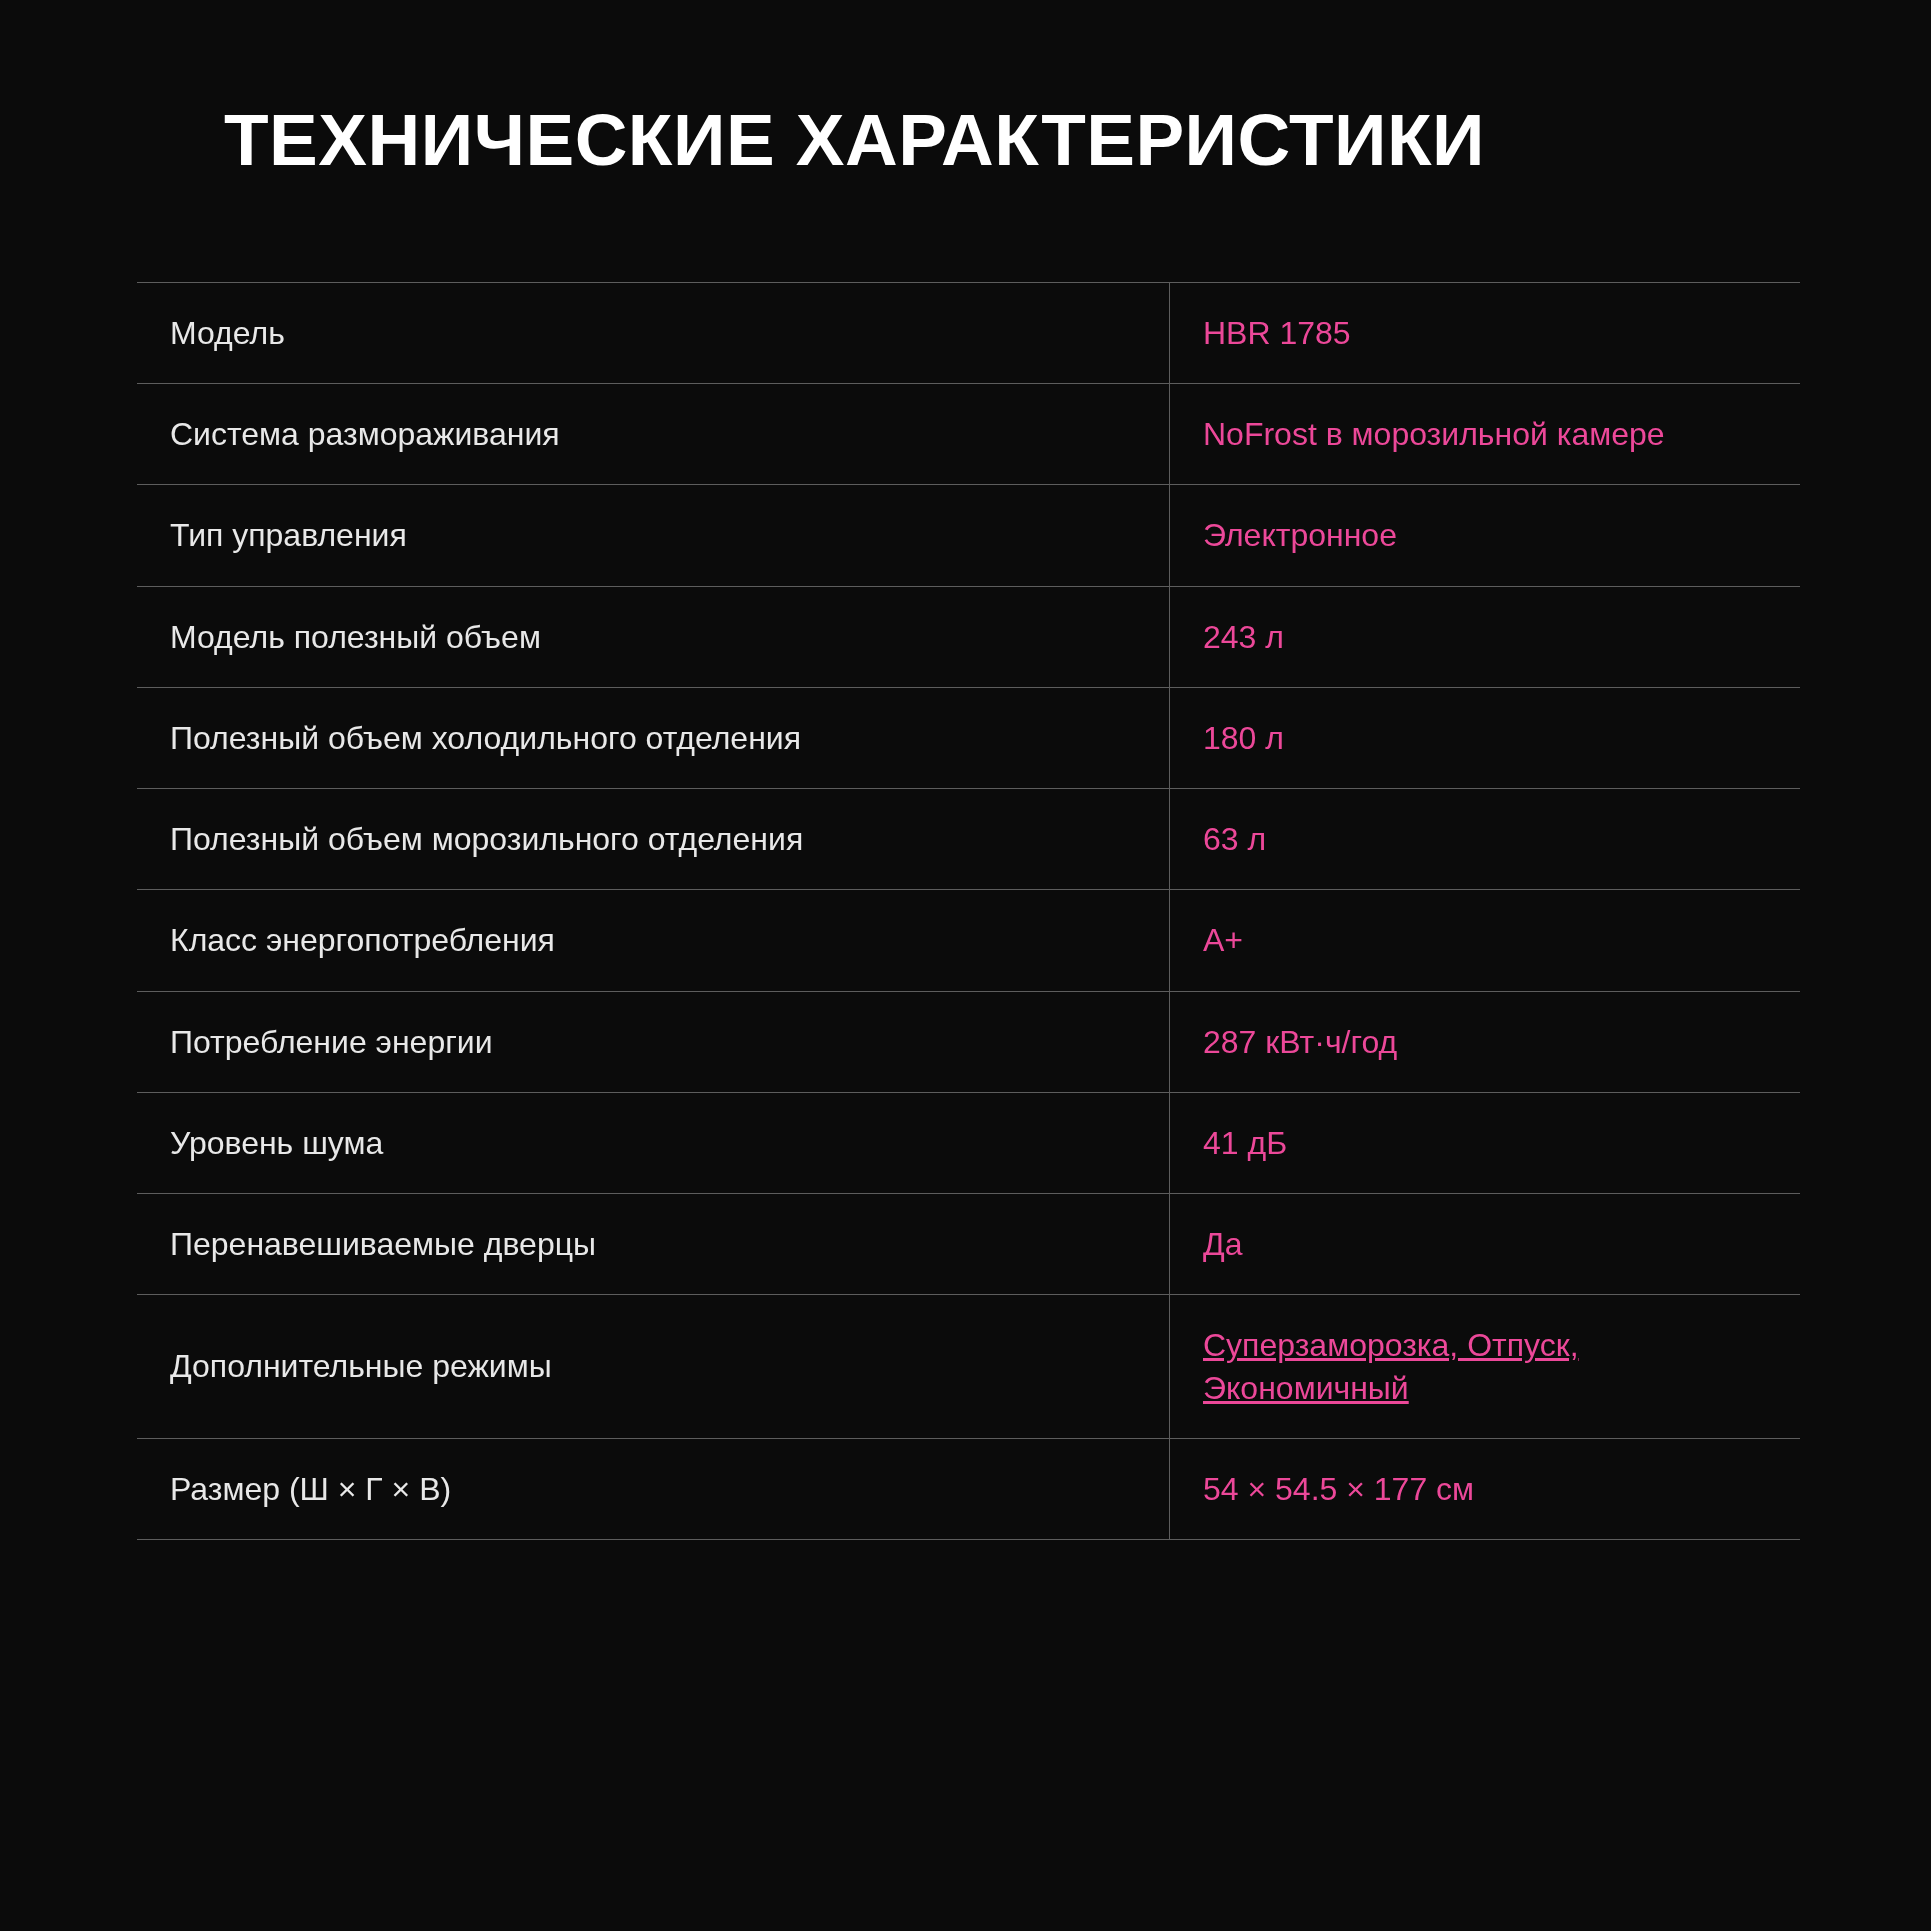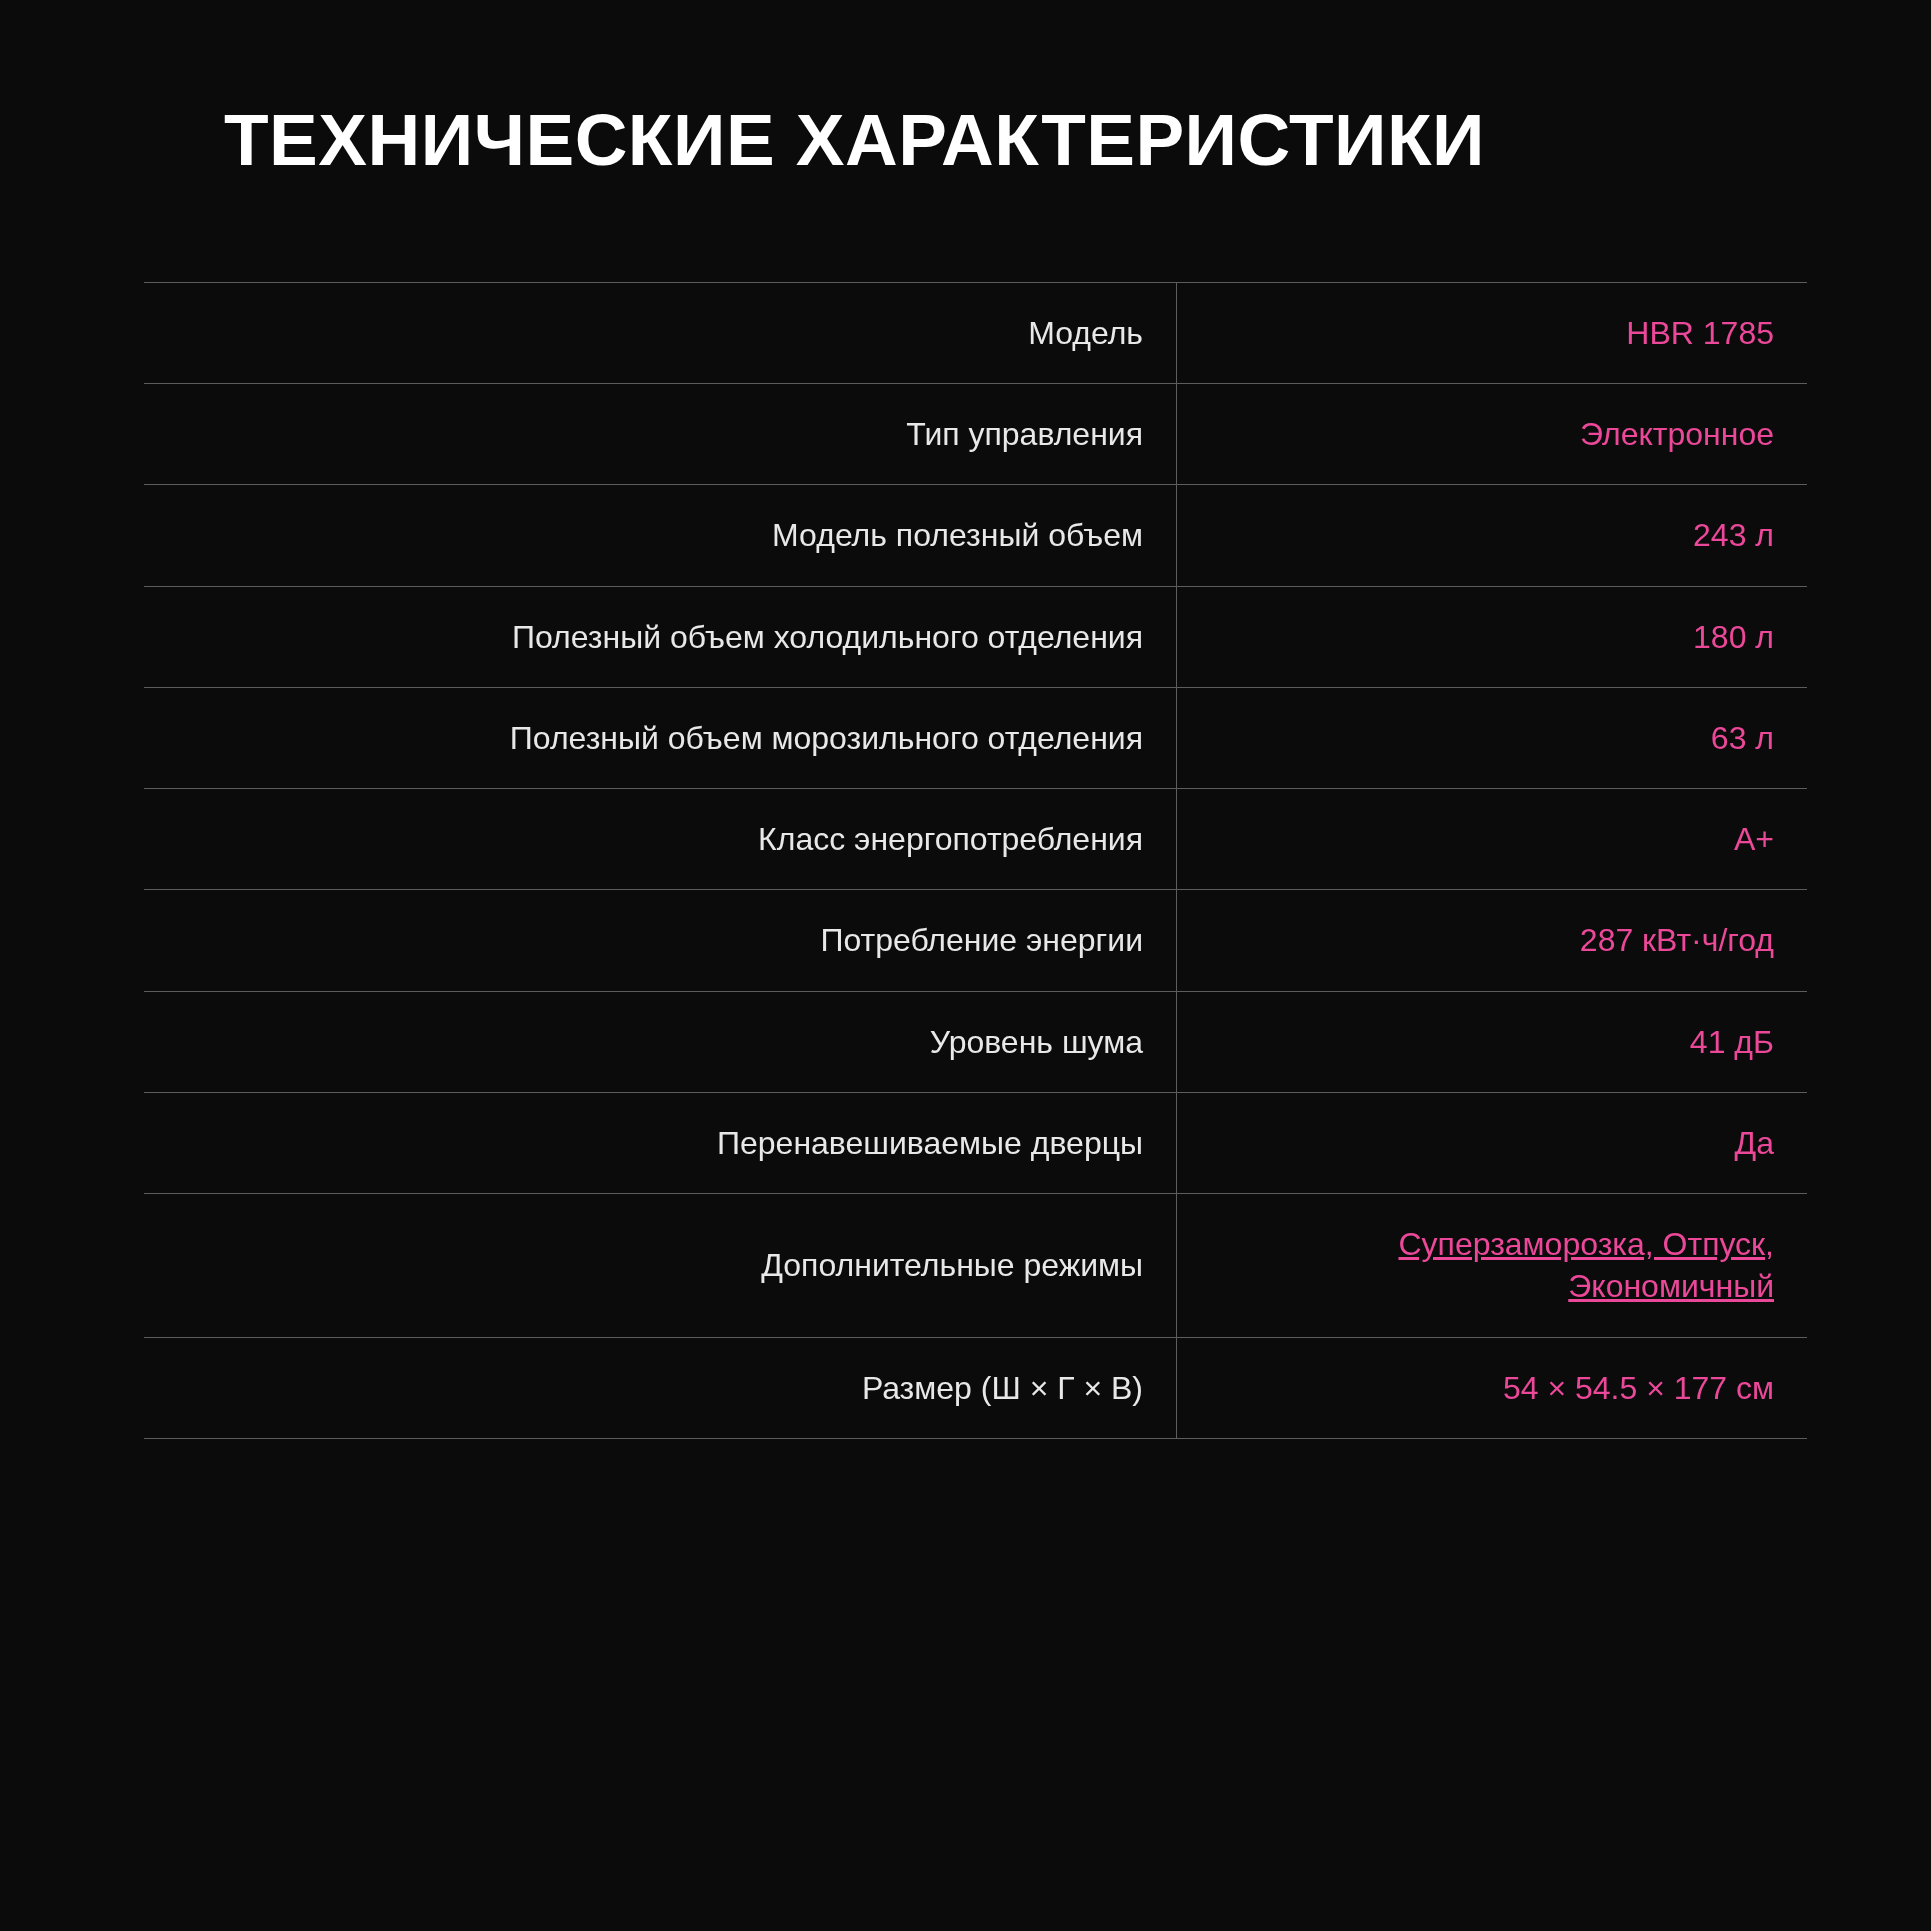--- a/index.html
+++ b/index.html
@@ -38,26 +38,25 @@
     top: 100px;
     font-size: 73px;
     font-weight: bold;
     letter-spacing: 0.5px;
     color: #ffffff;
     white-space: nowrap;
     line-height: 1.1;
   }
   .spec-table {
     position: absolute;
-    left: 144px;
+    left: 137px;
     top: 282px;
     width: 1663px;
     border-collapse: collapse;
     table-layout: fixed;
-    text-align: right;
   }
   .spec-table tr {
     border-bottom: 1.4px solid #5d5d5d;
   }
   .spec-table tr:first-child {
     border-top: 1.4px solid #5d5d5d;
   }
   .spec-table td {
     padding: 29px 33px;
     font-size: 32px;
@@ -88,20 +87,24 @@
     <div class="page-title">ТЕХНИЧЕСКИЕ ХАРАКТЕРИСТИКИ</div>
 
     <table class="spec-table">
       <tbody>
 
         <tr>
           <td class="label">Модель</td>
           <td class="value">HBR 1785</td>
         </tr>
 
+        <tr>
+          <td class="label">Система размораживания</td>
+          <td class="value">NoFrost в морозильной камере</td>
+        </tr>
 
         <tr>
           <td class="label">Тип управления</td>
           <td class="value">Электронное</td>
         </tr>
 
         <tr>
           <td class="label">Модель полезный объем</td>
           <td class="value">243 л</td>
         </tr>

